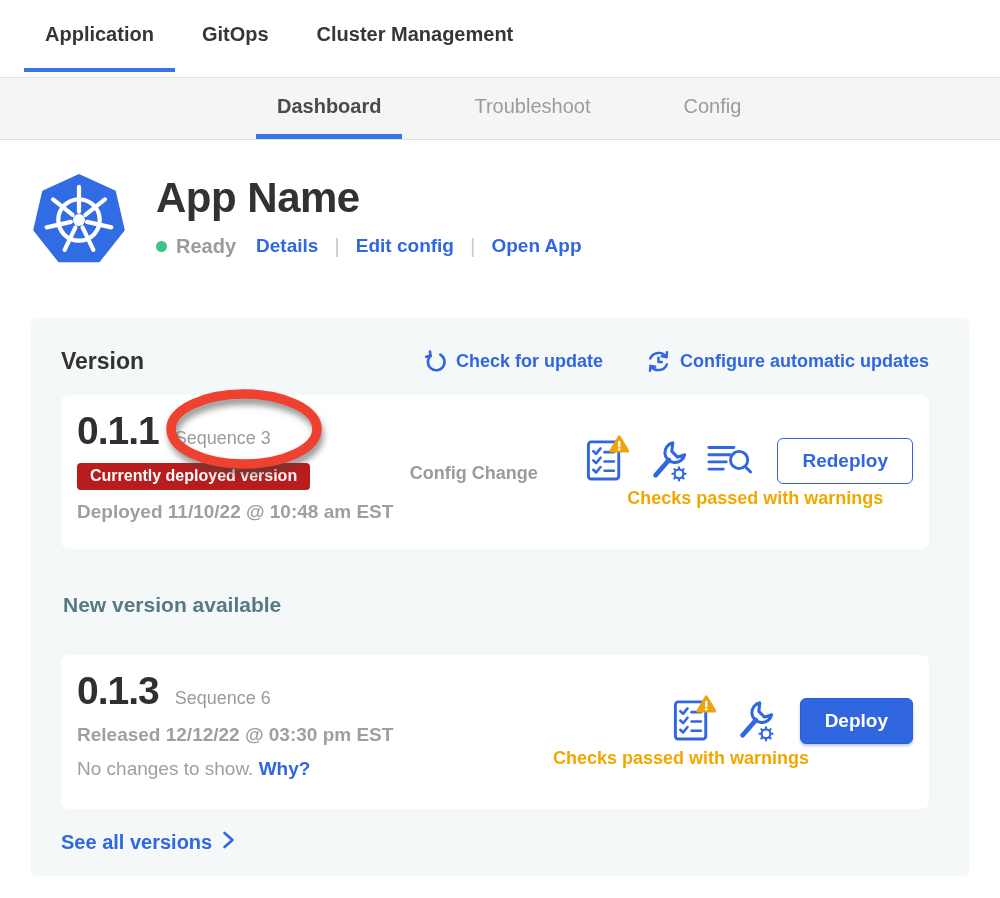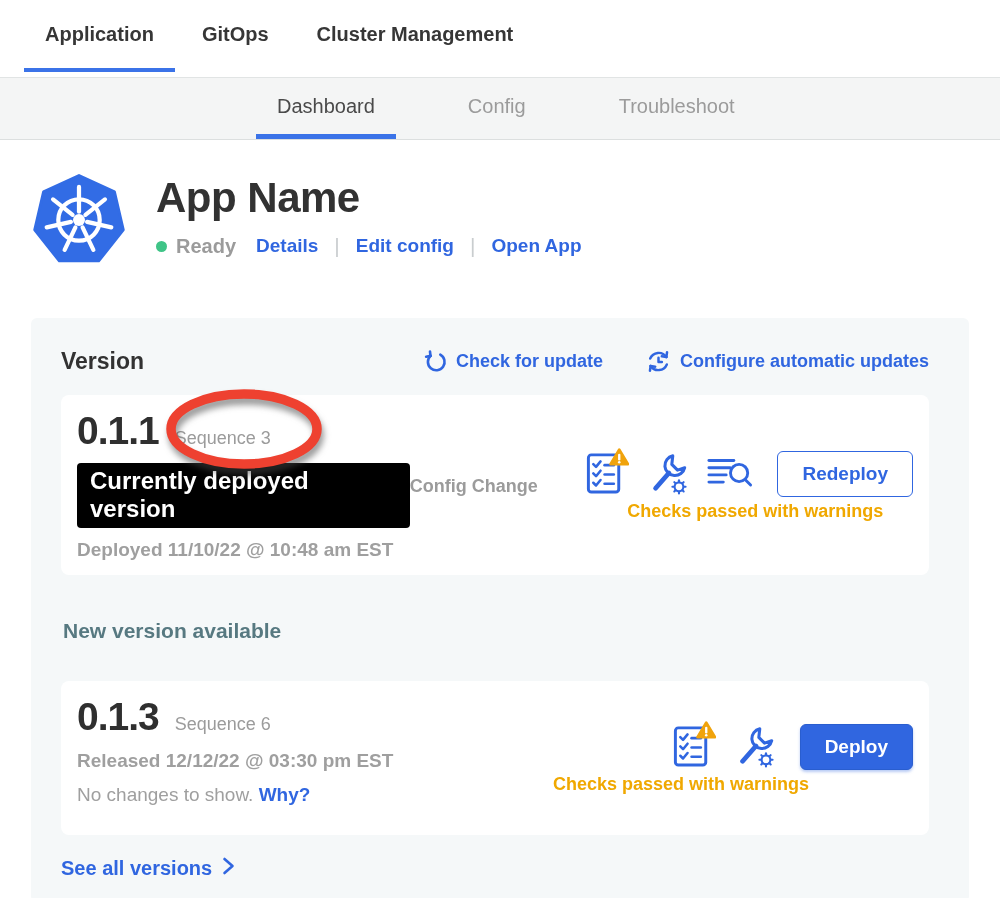--- a/index.html
+++ b/index.html
@@ -11,21 +11,21 @@
   .tnav-tab { display:flex; align-items:center; padding:4px 21px; height:72px; margin-top:0;
               font-size:20px; font-weight:700; color:#363636; cursor:pointer;
               border-bottom:4px solid transparent; }
   .tnav-tab.active { border-bottom-color:#3b73e8; }
 
   
   .app-nav { height:63px; background:#f4f5f5; border-top:1px solid #e1e4e4; border-bottom:1px solid #dcdfdf;
              display:flex; align-items:stretch; padding-left:256px; gap:51px; overflow:hidden; white-space:nowrap; }
   .anav-tab { display:flex; align-items:center; padding:0 21px; font-size:20px; font-weight:500;
               color:#9b9b9b; cursor:pointer; border-bottom:5px solid transparent; }
-  .anav-tab.active { color:#4a4a4a; font-weight:400; border-bottom-color:#3b73e8; }
+  .anav-tab.active { color:#4a4a4a; font-weight:700; border-bottom-color:#3b73e8; }
 
   
   .app-header { display:flex; margin:30px 0 0 33px; gap:31px; }
   .k8s-logo { width:92px; height:100px; display:block; }
   .head-col { padding-top:4px; }
   .app-title { font-size:42px; font-weight:700; letter-spacing:-0.5px; color:#323232; }
   .status-row { display:flex; align-items:center; margin-top:12px; }
   .status-dot { width:11px; height:11px; border-radius:50%; background:#3fc487; margin-right:9px; }
   .status-text { font-size:20px; font-weight:700; color:#9b9b9b; margin-right:20px; }
   .hlink { font-size:19px; font-weight:700; color:#3066e0; text-decoration:none; cursor:pointer; }
@@ -40,21 +40,21 @@
            color:#3066e0; text-decoration:none; cursor:pointer; }
   .plink svg { display:block; }
 
   
   .vcard { position:relative; background:#ffffff; border-radius:8px; margin-top:20px;
            padding:14px 16px; display:flex; align-items:stretch; min-height:154px; }
   .vleft { width:360px; display:flex; flex-direction:column; align-items:flex-start; }
   .vrow { display:flex; align-items:baseline; }
   .vnum { font-size:39px; font-weight:700; letter-spacing:-1px; color:#2f2f2f; }
   .vseq { font-size:18px; font-weight:500; color:#9b9b9b; margin-left:16px; }
-  .vbadge { margin-top:10px; background:#000000; color:#ffffff; font-size:24px; font-weight:700;
+  .vbadge { margin-top:10px; background:#b91c1c; color:#ffffff; font-size:16px; font-weight:700;
             padding:4px 13px 5px; border-radius:4px; }
   .vdate { margin-top:11px; font-size:19px; font-weight:600; color:#9f9f9f; }
   .vnote { margin-top:12px; font-size:19px; font-weight:500; color:#9f9f9f; }
   .vnote a { font-size:19px; }
   .vmid { width:190px; align-self:center; font-size:18px; font-weight:700; color:#9b9b9b; padding-top:2px; }
   .vright { flex:1; align-self:center; display:flex; flex-direction:column; align-items:flex-end; }
   .actions { display:flex; align-items:center; gap:18px; }
   .actions .icon { display:block; cursor:pointer; }
   .checks { align-self:center; transform:translateX(6px); margin-top:2px;
             font-size:18px; font-weight:700; color:#f0a800; }
@@ -78,22 +78,22 @@
 <body>
 
 <nav class="top-nav">
   <div class="tnav-tab active">Application</div>
   <div class="tnav-tab">GitOps</div>
   <div class="tnav-tab">Cluster Management</div>
 </nav>
 
 <nav class="app-nav">
   <div class="anav-tab active">Dashboard</div>
+  <div class="anav-tab">Troubleshoot</div>
   <div class="anav-tab">Config</div>
-  <div class="anav-tab">Troubleshoot</div>
 </nav>
 
 <header class="app-header">
   <span>
     <svg class="k8s-logo" viewBox="0 0 100 100">
       <polygon points="50,1.5 88.6,19.3 98.2,60.7 71.5,94.5 28.5,94.5 1.8,60.7 11.4,19.3" fill="#326ce5" stroke="#326ce5" stroke-width="3" stroke-linejoin="round"></polygon>
       <g stroke="#ffffff" stroke-width="4.6" stroke-linecap="round" fill="none">
         <circle cx="50" cy="50" r="22.5"></circle>
         <line x1="50" y1="41" x2="50" y2="14"></line>
         <line x1="57" y1="44.4" x2="78.2" y2="27.6"></line>

